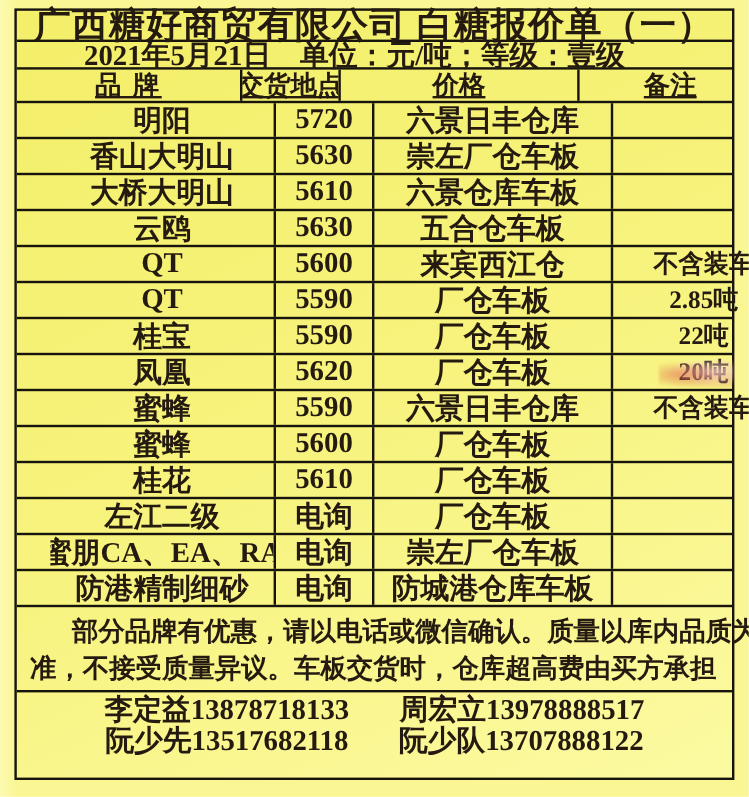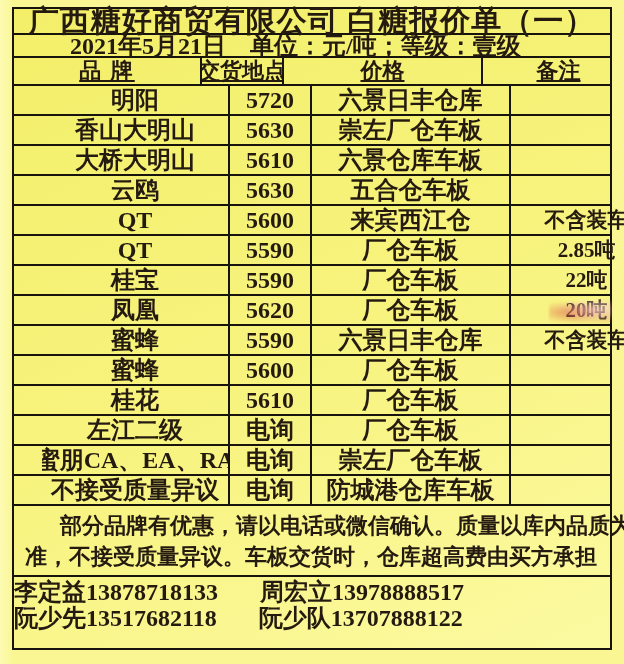--- a/index.html
+++ b/index.html
@@ -45,21 +45,21 @@
     font-size: 22px; line-height: 31px;
     padding: 4px 6px 14px 4px; white-space: nowrap; text-align: center;
   }
   .notes .line1 { margin-left: 42px; }
   .contacts {
     height: 54px; padding-top: 2px;
     display: flex; flex-direction: column; justify-content: center;
     font-size: 24px;
   }
   .contact-line {
-    display: flex; justify-content: flex-start; gap: 42px;
+    display: flex; justify-content: center; gap: 42px;
     line-height: 26px; white-space: nowrap;
   }
   .watermark {
     position: absolute; left: 14px; top: 3px; width: 62px; height: 24px;
     background:
       radial-gradient(ellipse at 30% 55%, rgba(215, 60, 40, 0.40), rgba(215, 60, 40, 0) 60%),
       radial-gradient(ellipse at 72% 45%, rgba(255, 230, 225, 0.75), rgba(255, 230, 225, 0) 65%),
       radial-gradient(ellipse at 88% 60%, rgba(200, 70, 50, 0.30), rgba(200, 70, 50, 0) 70%);
     filter: blur(1px);
     pointer-events: none;
@@ -174,21 +174,21 @@
   </div>
 
   <div class="grid data-row">
     <div class="brand-cell">蜜朋CA、EA、RA</div>
     <div class="price-cell">电询</div>
     <div class="location-cell">崇左厂仓车板</div>
     <div class="note-cell"></div>
   </div>
 
   <div class="grid data-row">
-    <div class="brand-cell">不接受质量异议</div>
+    <div class="brand-cell">防港精制细砂</div>
     <div class="price-cell">电询</div>
     <div class="location-cell">防城港仓库车板</div>
     <div class="note-cell"></div>
   </div>
 
   <div class="notes">
     <div class="line1">部分品牌有优惠，请以电话或微信确认。质量以库内品质为</div>
     <div class="line2">准，不接受质量异议。车板交货时，仓库超高费由买方承担</div>
   </div>
 

